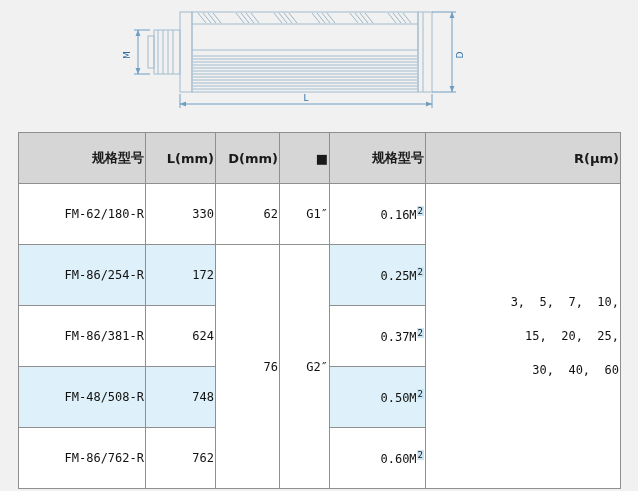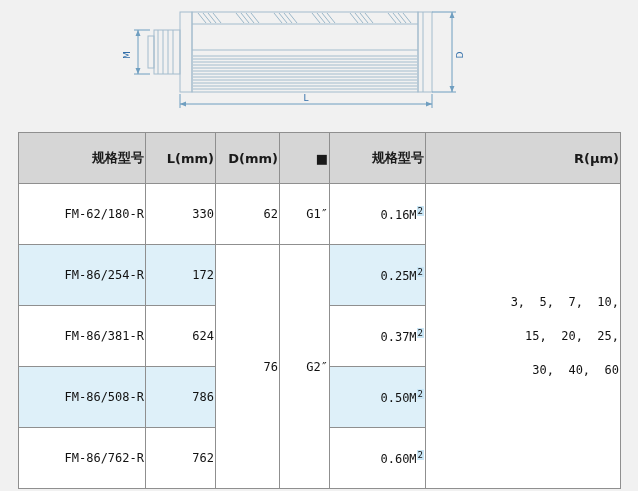--- a/index.html
+++ b/index.html
@@ -192,22 +192,22 @@
         <td rowspan="4">76</td>
         <td rowspan="4">G2″</td>
         <td class="band"><span>0.25M</span><sup class="m2">2</sup></td>
       </tr>
       <tr>
         <td class="band">FM-86/381-R</td>
         <td class="band">624</td>
         <td class="band"><span>0.37M</span><sup class="m2">2</sup></td>
       </tr>
       <tr class="blue">
-        <td class="band">FM-86/508-R</td>
-        <td class="band">786</td>
+        <td class="band">FM-48/508-R</td>
+        <td class="band">748</td>
         <td class="band"><span>0.50M</span><sup class="m2">2</sup></td>
       </tr>
       <tr>
         <td class="band">FM-86/762-R</td>
         <td class="band">762</td>
         <td class="band"><span>0.60M</span><sup class="m2">2</sup></td>
       </tr>
     </tbody>
   </table>
 

